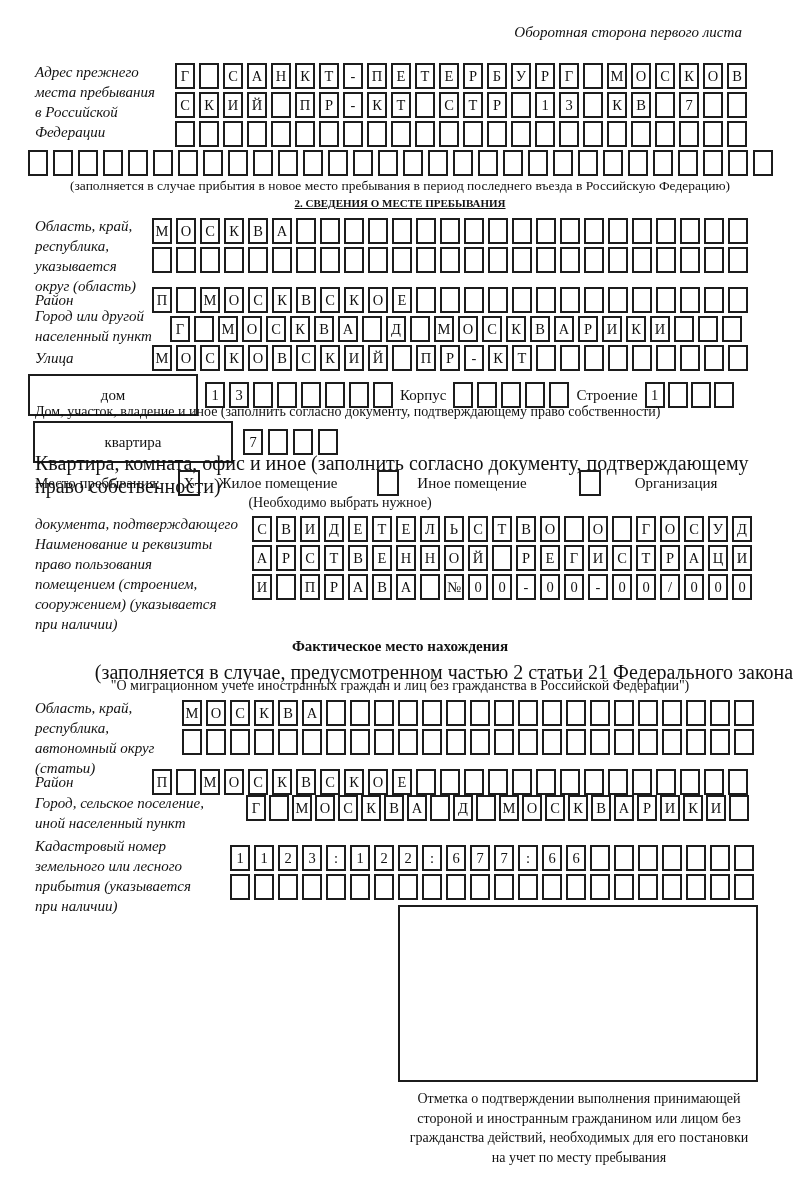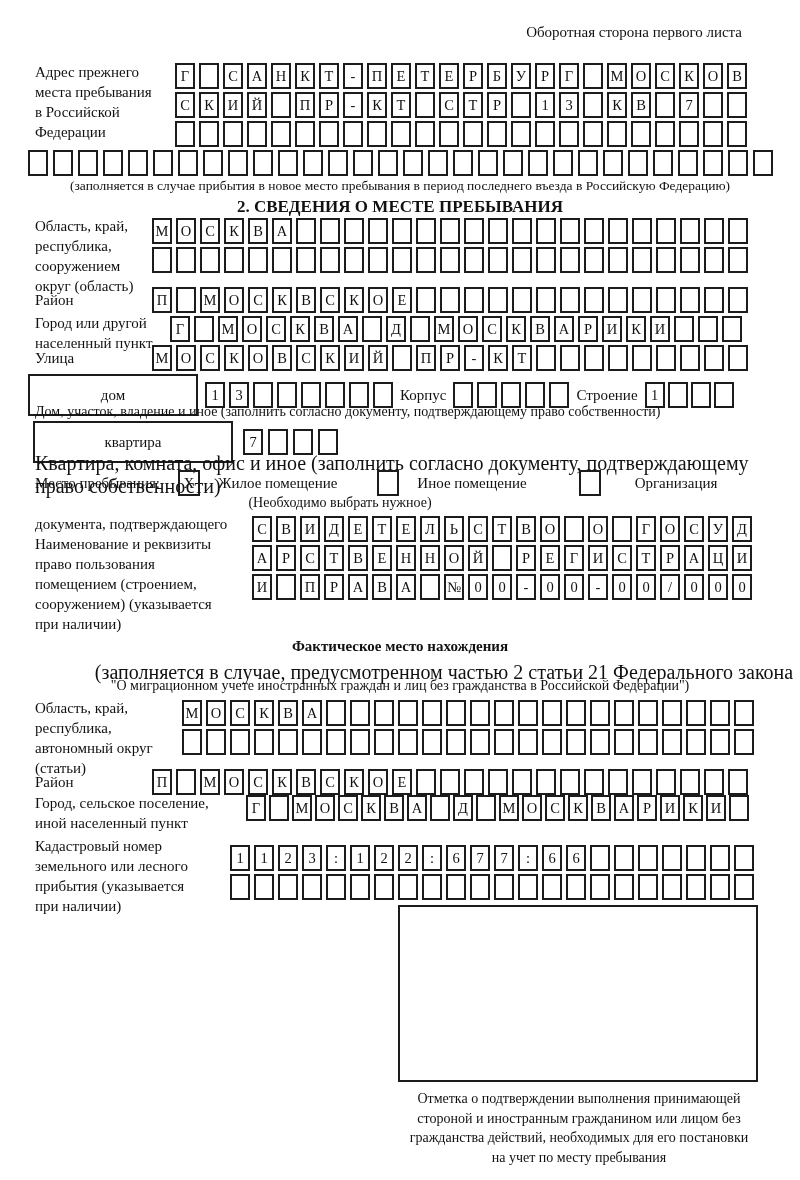--- a/index.html
+++ b/index.html
@@ -2,21 +2,21 @@
 <html lang="ru"><head>
 <meta charset="utf-8">
 <style>
   html,body{margin:0;padding:0;background:#fff;}
   .sheet{
     position:relative;width:800px;height:1180px;background:#fff;
     font-family:"Liberation Serif","DejaVu Serif",serif;color:#111;
     overflow:hidden;
   }
   .abs{position:absolute;}
-  .lbl{font-size:15px;line-height:20px;}
+  .lbl{font-size:15px;line-height:20px;font-style:italic;}
   .cap{font-size:13.5px;}
   .center{text-align:center;width:800px;left:0;}
   .bold{font-weight:bold;}
   .boxrow{position:absolute;display:flex;gap:4px;}
   .cell{
     width:20px;height:26px;flex:none;box-sizing:border-box;
     border:2px solid #1c1c1c;background:#fff;
     display:flex;align-items:center;justify-content:center;
     font-size:14.5px;line-height:1;
   }
@@ -153,26 +153,26 @@
       <span class="cell"></span>
       <span class="cell"></span>
       <span class="cell"></span>
       <span class="cell"></span>
       <span class="cell"></span>
       <span class="cell"></span>
       <span class="cell"></span>
     </div>
   <div class="abs cap center" style="top:178px;">(заполняется в случае прибытия в новое место пребывания в период последнего въезда в Российскую Федерацию)</div>
 
-  <div class="abs bold center" style="top:197px;font-size:17px;">2. СВЕДЕНИЯ О МЕСТЕ ПРЕБЫВАНИЯ</div>
+  <div class="abs bold center" style="top:197px;font-size:11px;text-decoration:underline;">2. СВЕДЕНИЯ О МЕСТЕ ПРЕБЫВАНИЯ</div>
 
   <div class="abs lbl" style="top:216px;left:35px;">
     <div>Область, край,</div>
     <div>республика,</div>
-    <div>сооружением</div>
+    <div>указывается</div>
     <div>округ (область)</div>
   </div>
   <div class="boxrow" style="top:218px;left:152px;">
       <span class="cell">М</span>
       <span class="cell">О</span>
       <span class="cell">С</span>
       <span class="cell">К</span>
       <span class="cell">В</span>
       <span class="cell">А</span>
       <span class="cell"></span>
@@ -245,21 +245,21 @@
       <span class="cell"></span>
       <span class="cell"></span>
       <span class="cell"></span>
       <span class="cell"></span>
       <span class="cell"></span>
       <span class="cell"></span>
       <span class="cell"></span>
       <span class="cell"></span>
     </div>
 
-  <div class="abs lbl" style="top:313px;left:35px;">
+  <div class="abs lbl" style="top:306px;left:35px;">
     <div>Город или другой</div>
     <div>населенный пункт</div>
   </div>
   <div class="boxrow" style="top:316px;left:170px;">
       <span class="cell">Г</span>
       <span class="cell"></span>
       <span class="cell">М</span>
       <span class="cell">О</span>
       <span class="cell">С</span>
       <span class="cell">К</span>

